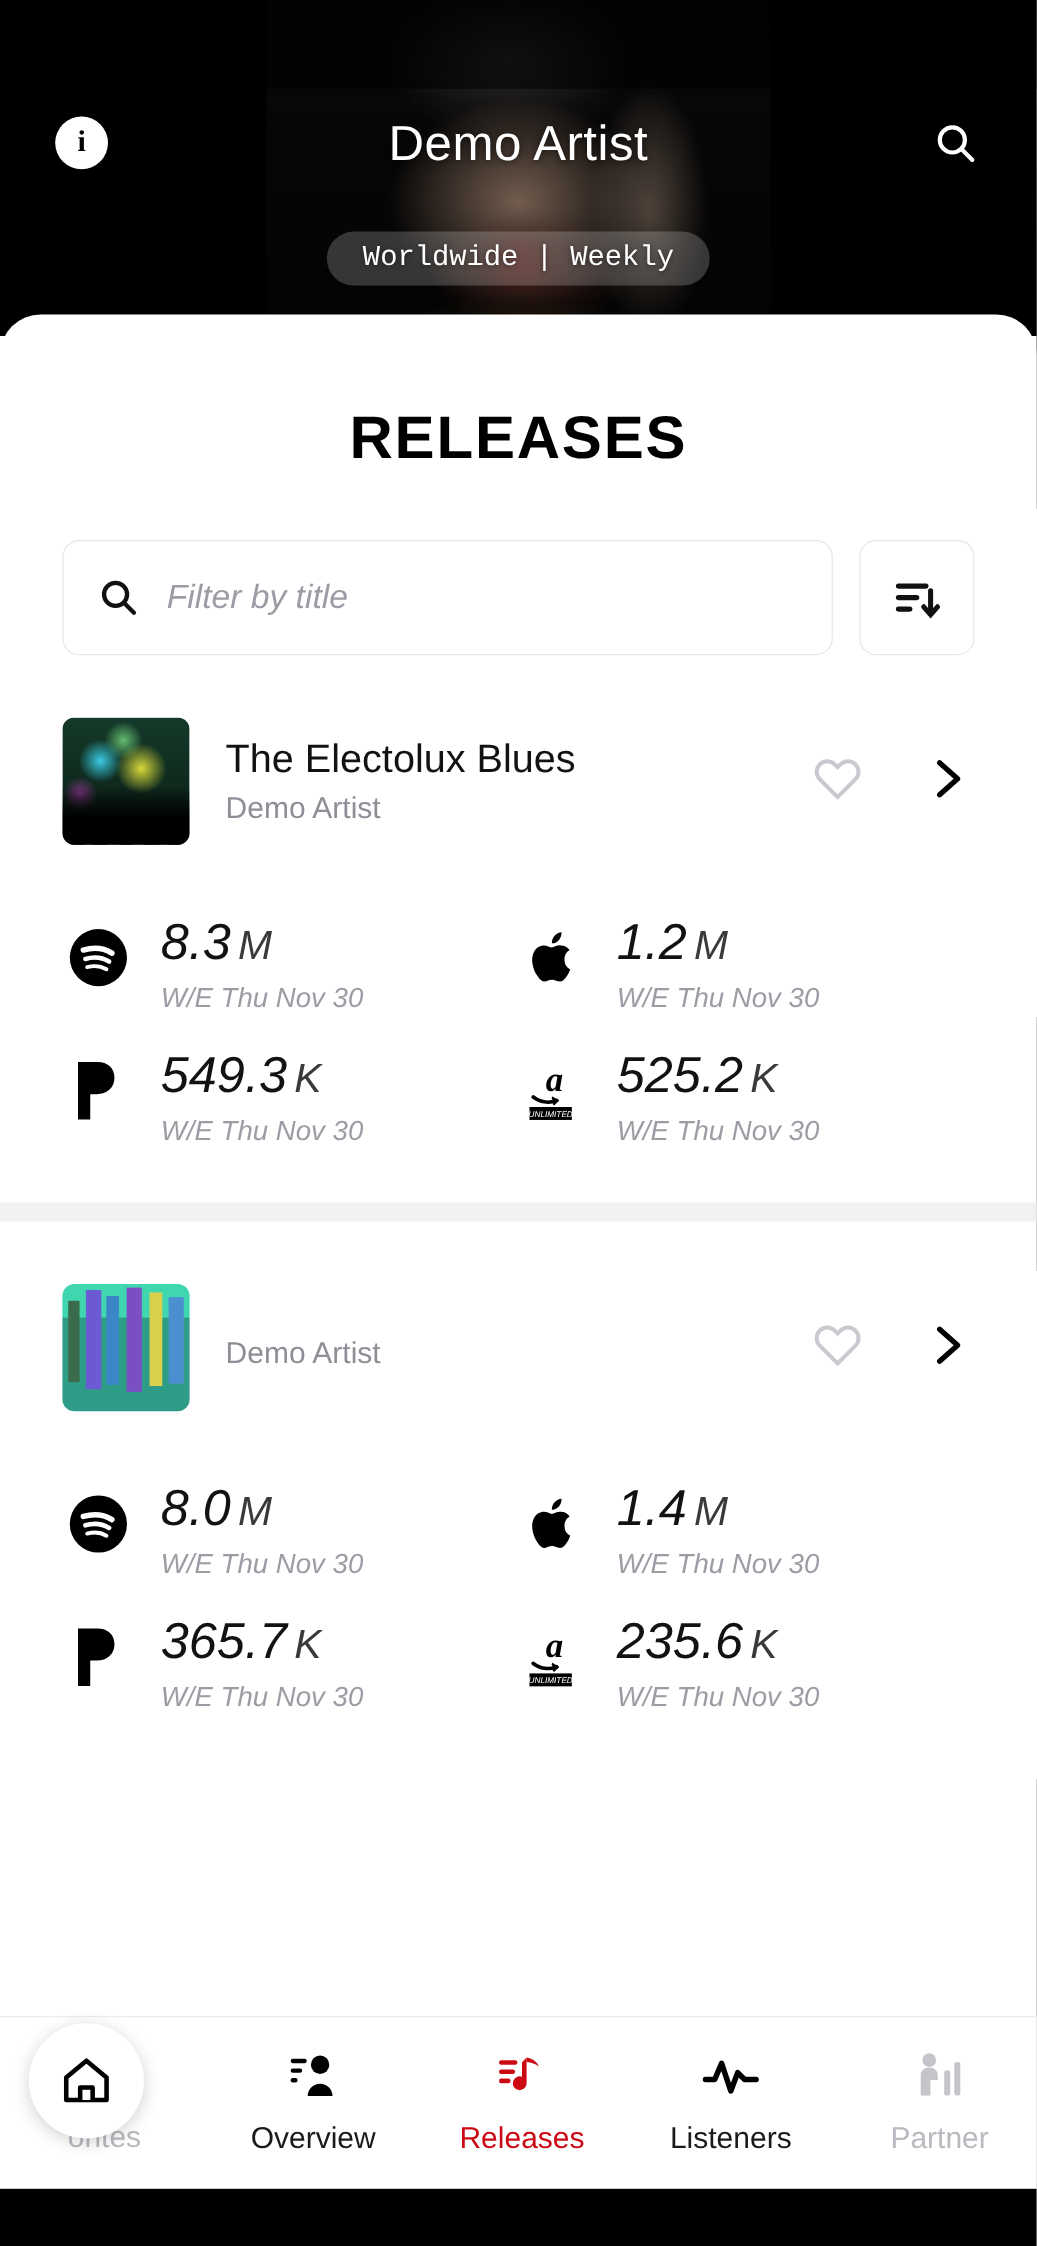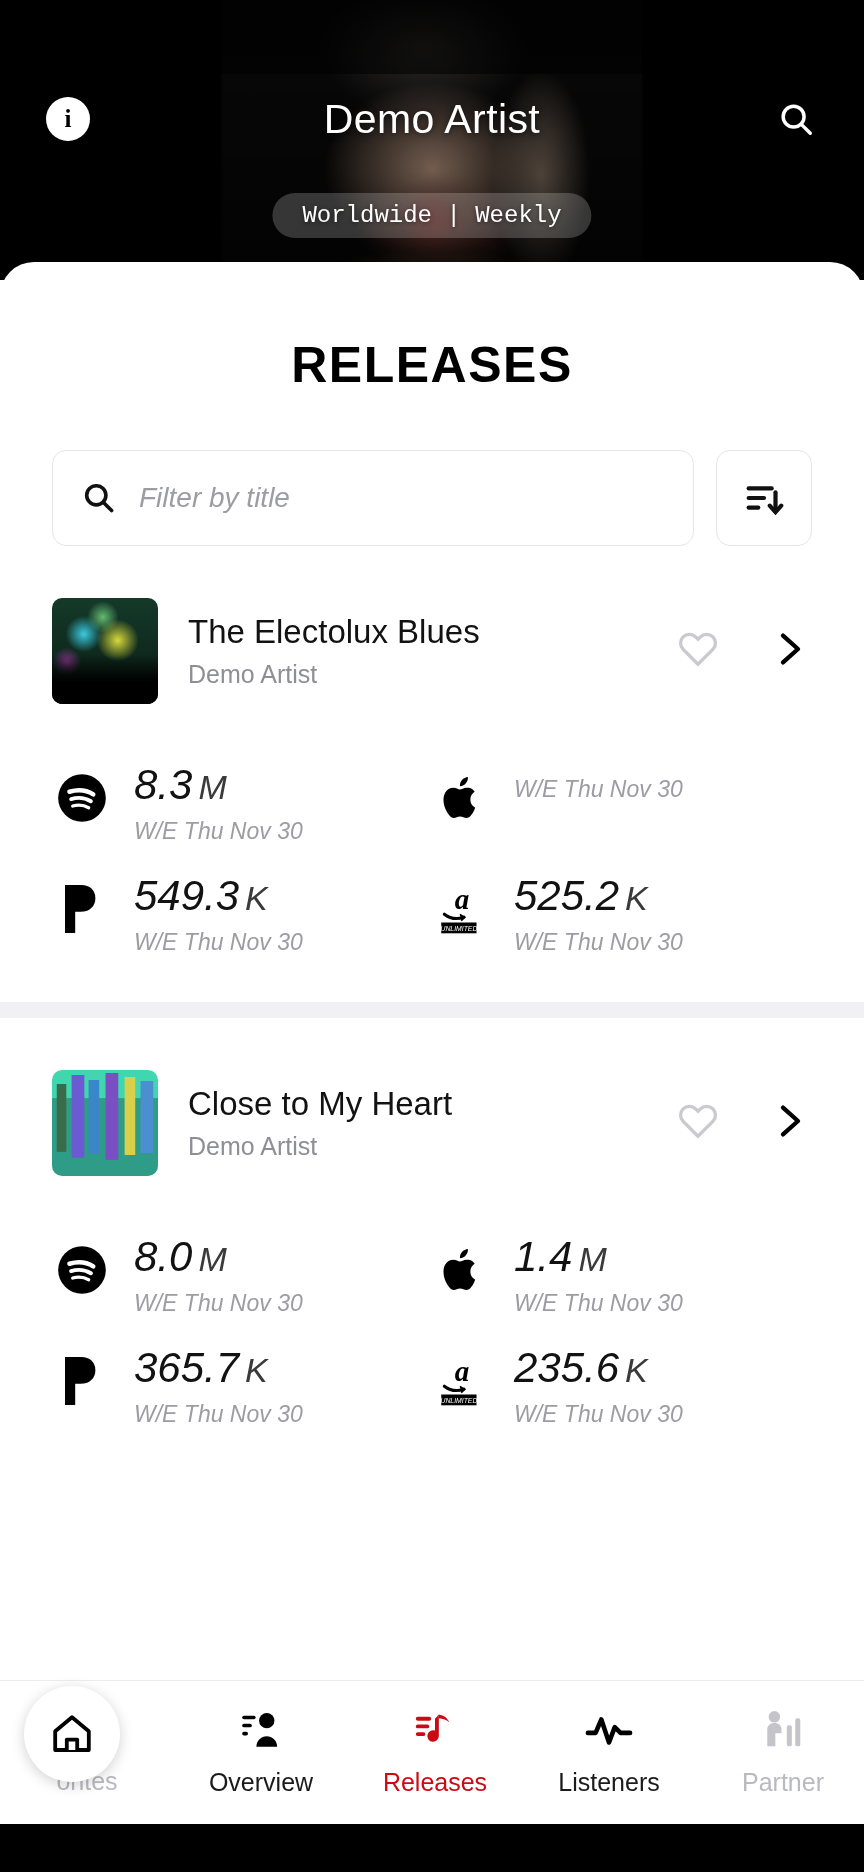--- a/index.html
+++ b/index.html
@@ -252,20 +252,23 @@
         </div>
 
         <div class="stat">
           <div class="stat-ico">
             <svg width="46" height="50" viewBox="0 0 24 26" fill="#000">
               <path d="M16.4 13.6c0-2.6 2.1-3.8 2.2-3.9-1.2-1.8-3.1-2-3.8-2-1.6-.2-3.1.9-3.9.9-.8 0-2.1-.9-3.4-.9-1.8 0-3.4 1-4.3 2.6-1.8 3.2-.5 7.9 1.3 10.5.9 1.3 1.9 2.7 3.2 2.6 1.3-.1 1.8-.8 3.3-.8s2 .8 3.4.8c1.4 0 2.3-1.3 3.2-2.6.6-.9 1-1.9 1.3-2.8-.1 0-2.5-1-2.5-3.9z"></path>
               <path d="M14 5.3c.7-.9 1.2-2.1 1.1-3.3-1 0-2.3.7-3.1 1.6-.7.8-1.2 2-1.1 3.2 1.2.1 2.4-.6 3.1-1.5z"></path>
             </svg>
           </div>
           <div class="stat-txt">
+            <div class="stat-val">
+              <span>1.2</span><span class="unit">M</span>
+            </div>
             <div class="stat-sub">W/E Thu Nov 30</div>
           </div>
         </div>
 
         <div class="stat">
           <div class="stat-ico">
             <svg width="46" height="52" viewBox="0 0 22 26" fill="#000">
               <path d="M2.5 1h8.1c4.3 0 7.1 2.6 7.1 6.6 0 4.1-3 6.8-7.4 6.8H7.6V25H2.5z"></path>
             </svg>
           </div>
@@ -296,21 +299,20 @@
         </div>
       </div>
     </div>
 
     <div class="divider"></div>
 
     <div class="card">
       <div class="card-head">
         <div class="art art-city"></div>
         <div class="titles">
-          <div class="t-name">Close to My Heart</div>
           <div class="t-artist">Demo Artist</div>
         </div>
         <div class="heart">
           <svg width="44" height="44" viewBox="0 0 24 24" fill="none" stroke="#c9c9cf" stroke-width="1.8">
             <path d="M12 20.3 3.9 12.2a4.8 4.8 0 0 1 6.8-6.8l1.3 1.3 1.3-1.3a4.8 4.8 0 0 1 6.8 6.8z"></path>
           </svg>
         </div>
         <div class="chev">
           <svg width="40" height="40" viewBox="0 0 24 24" fill="none" stroke="#000" stroke-width="2.6" stroke-linecap="round" stroke-linejoin="round">
             <polyline points="9,4 18,12 9,20"></polyline>

